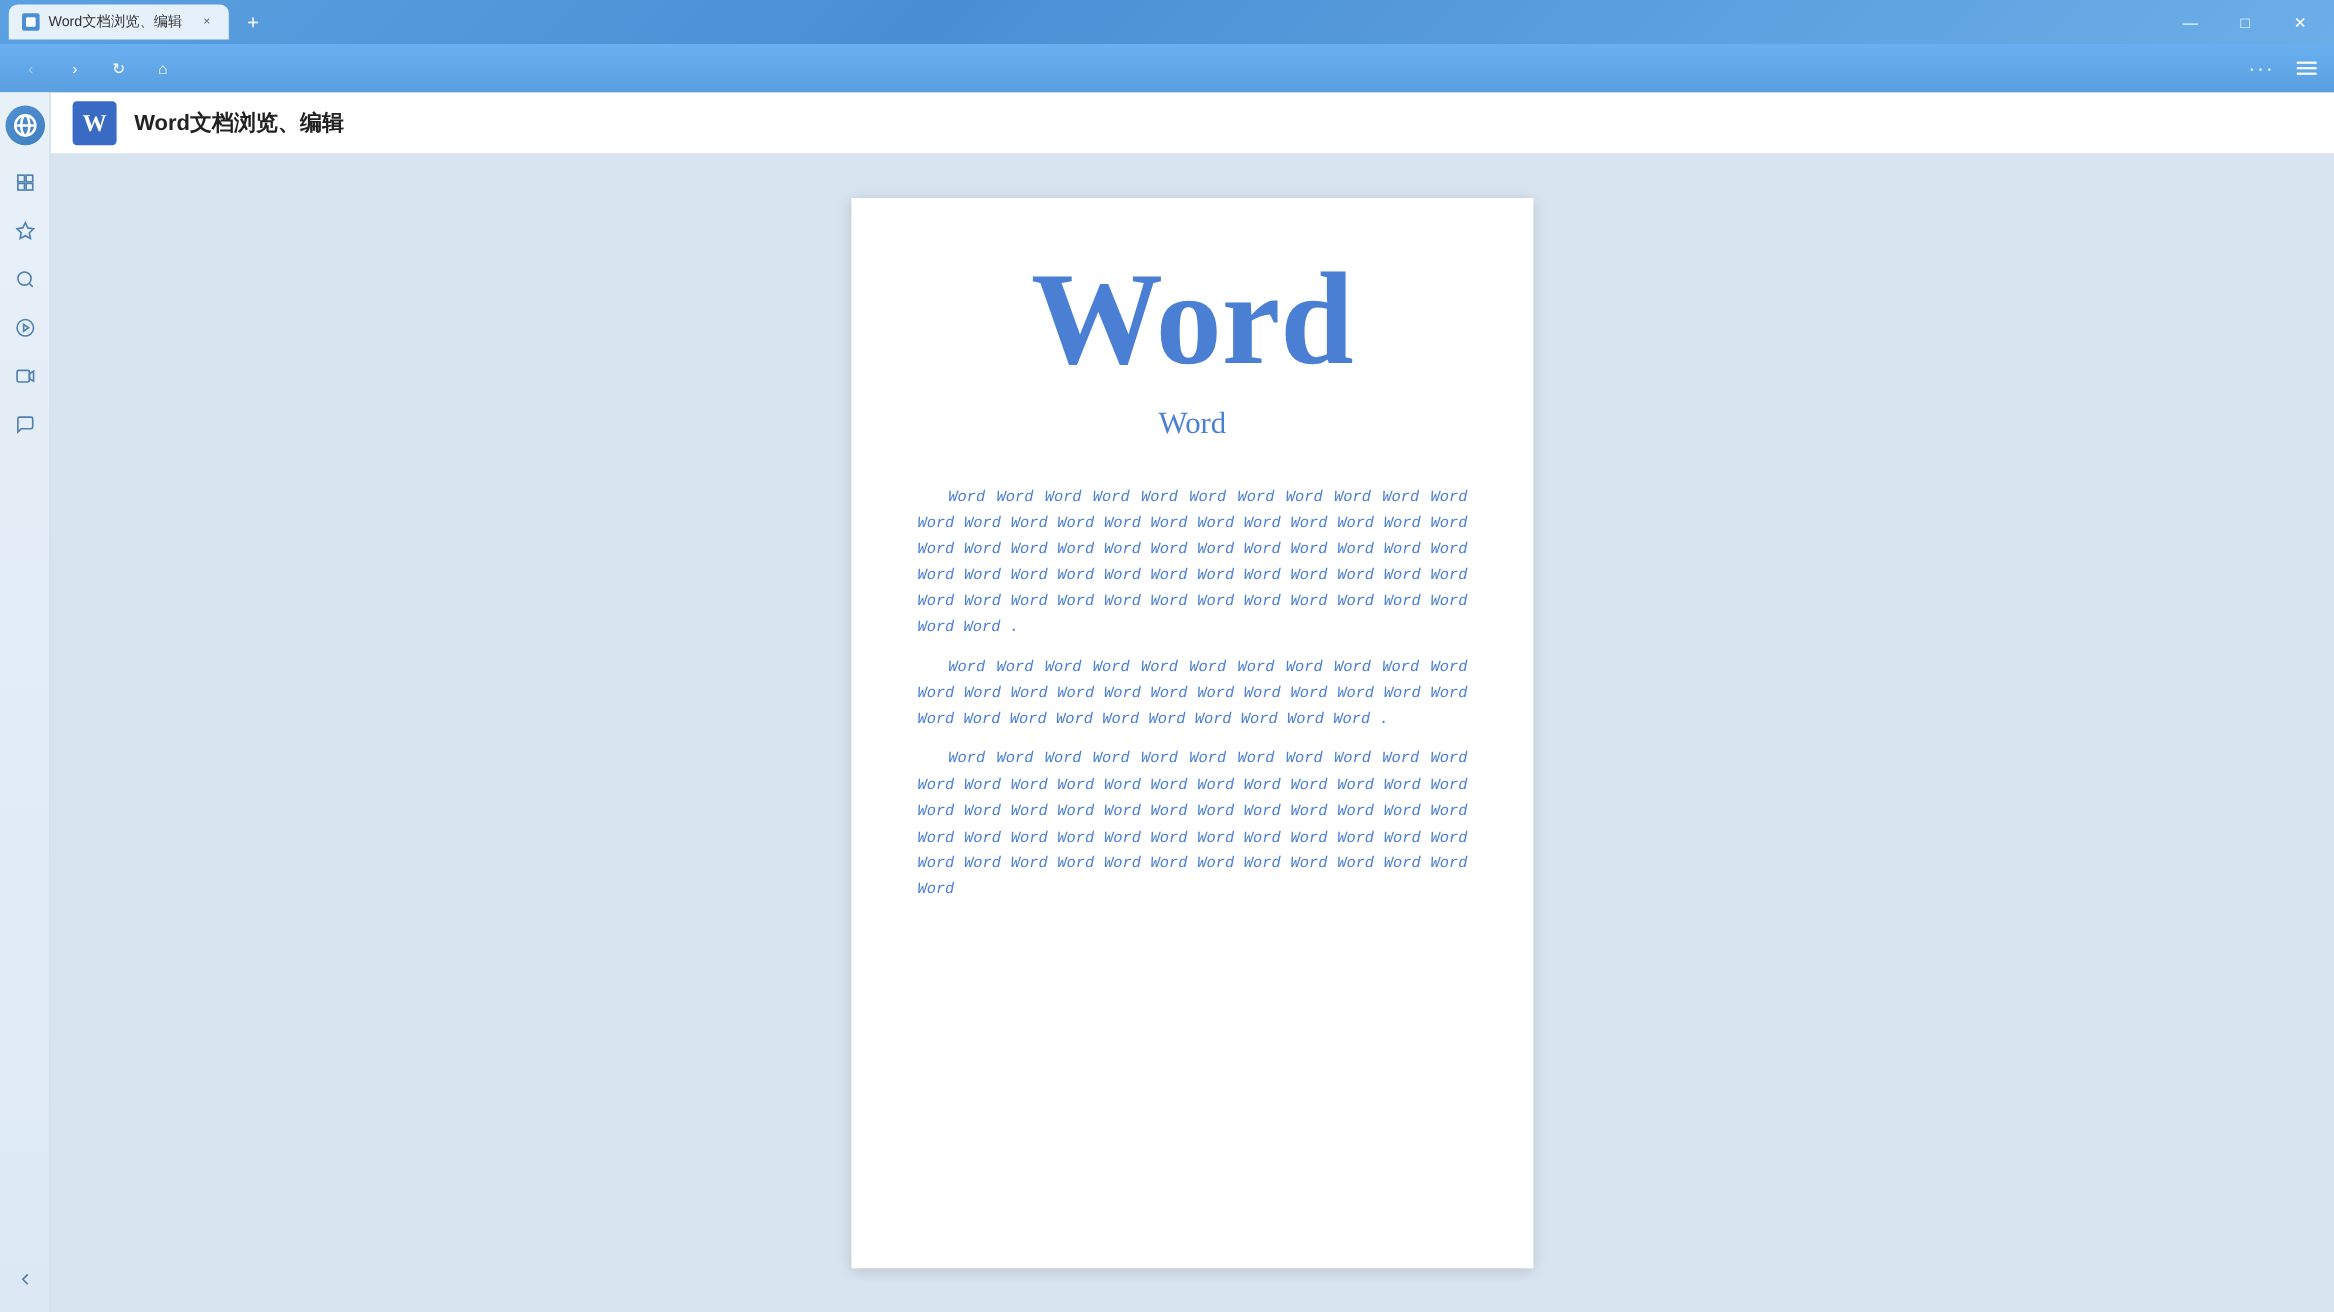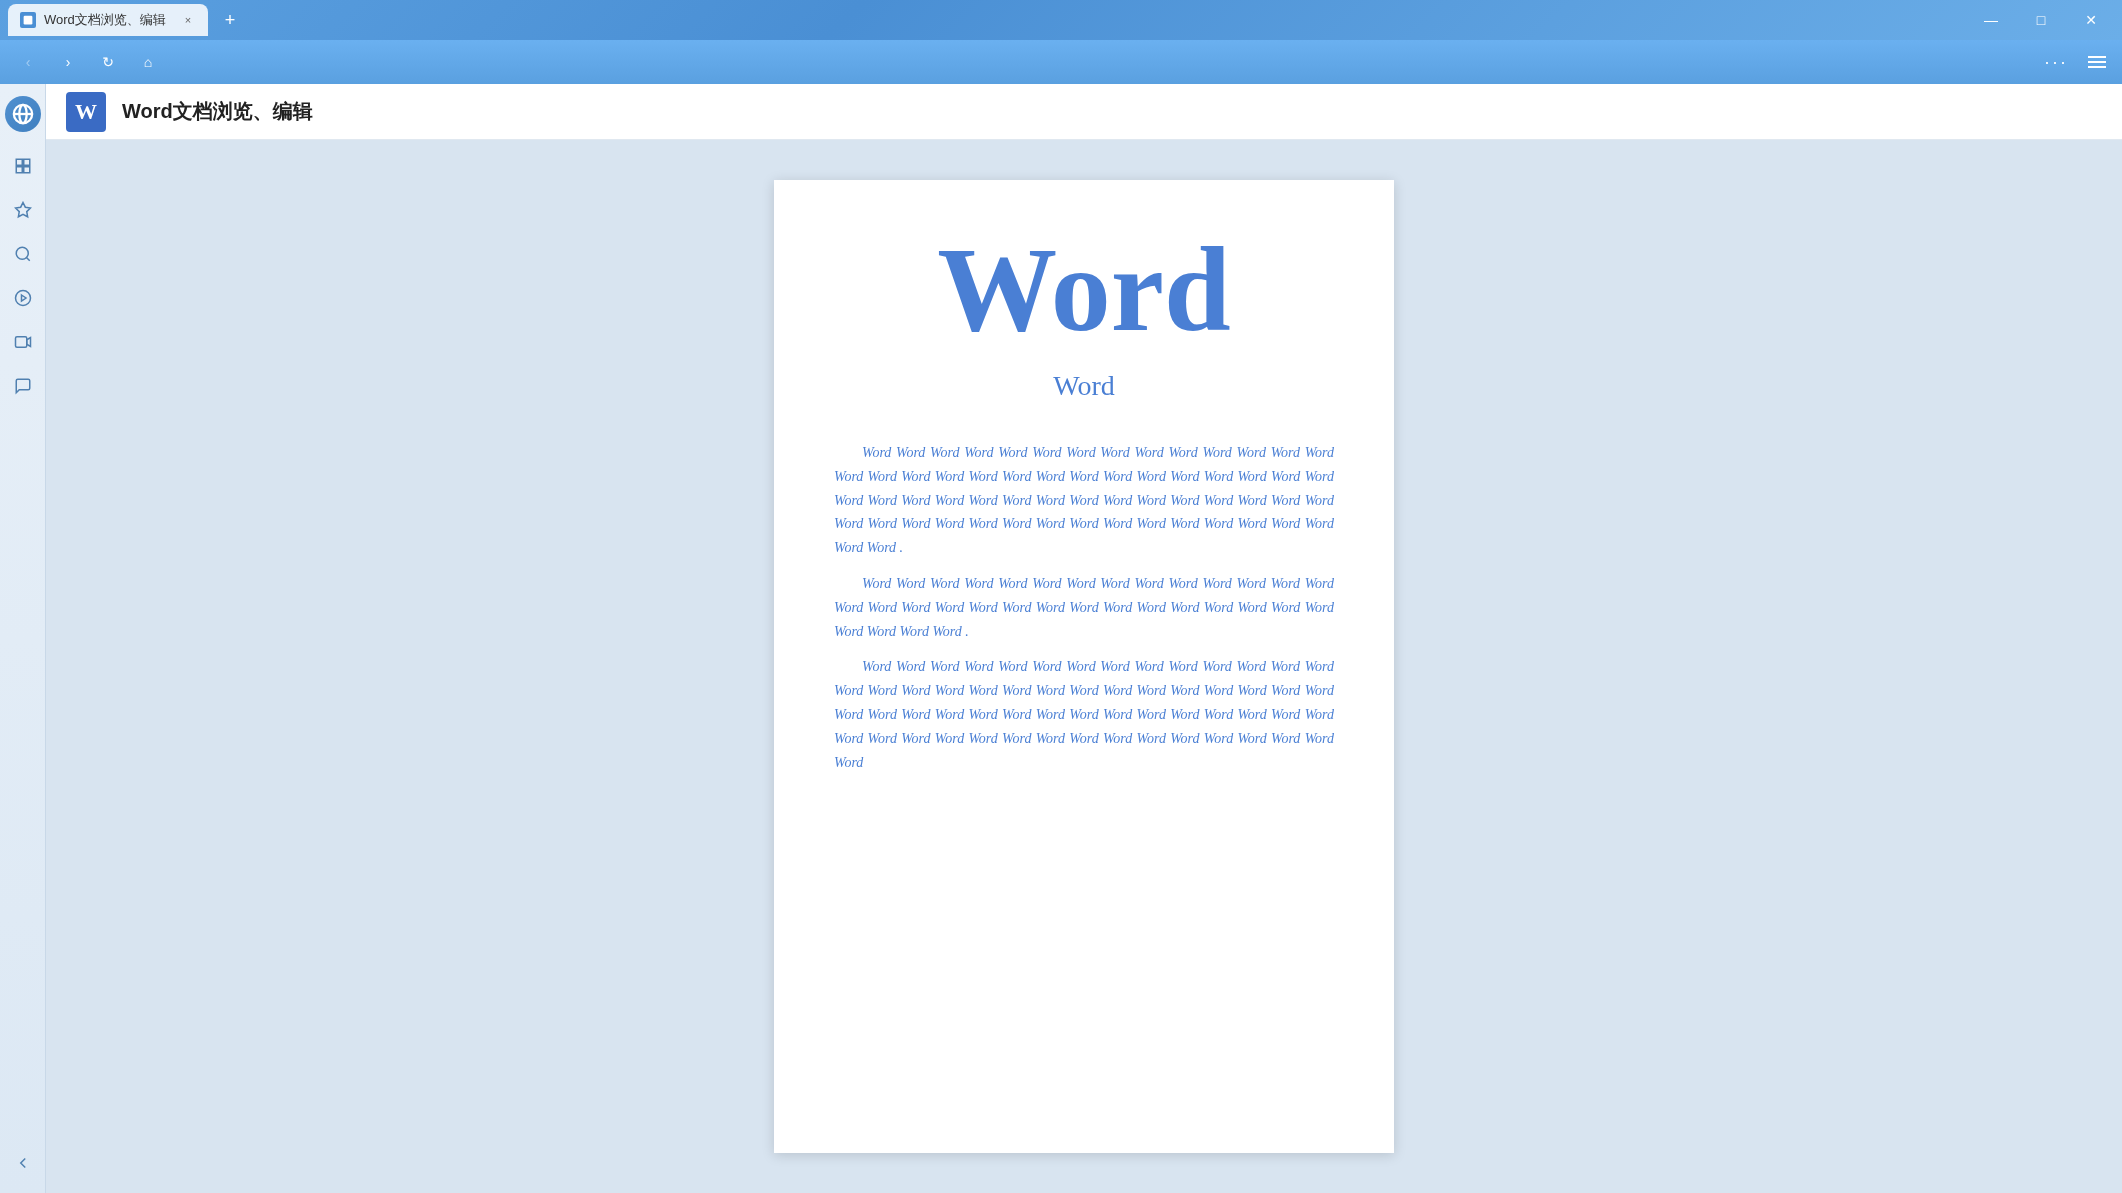--- a/index.html
+++ b/index.html
@@ -178,21 +178,21 @@
     .doc-subtitle {
       font-size: 28px;
       font-family: Georgia, 'Times New Roman', serif;
       color: #4a7fd4;
       text-align: center;
       margin-bottom: 20px;
     }
 
     .doc-body {
       font-size: 14px;
-      font-family: Liberation Serif, serif;
+      font-family: Liberation Mono, monospace;
       color: #4a7fd4;
       font-style: italic;
       line-height: 1.7;
       text-align: justify;
       margin-top: 39px;
     }
 
     .doc-paragraph {
       margin-bottom: 12px;
       text-indent: 2em;

